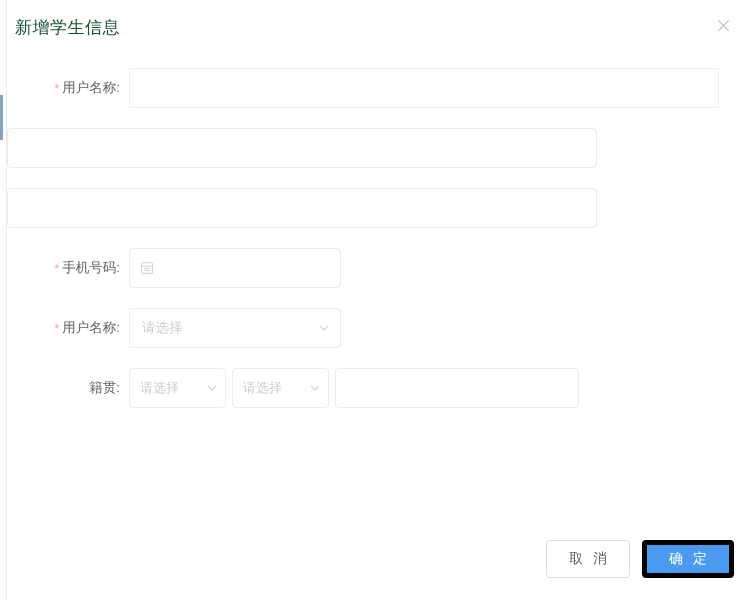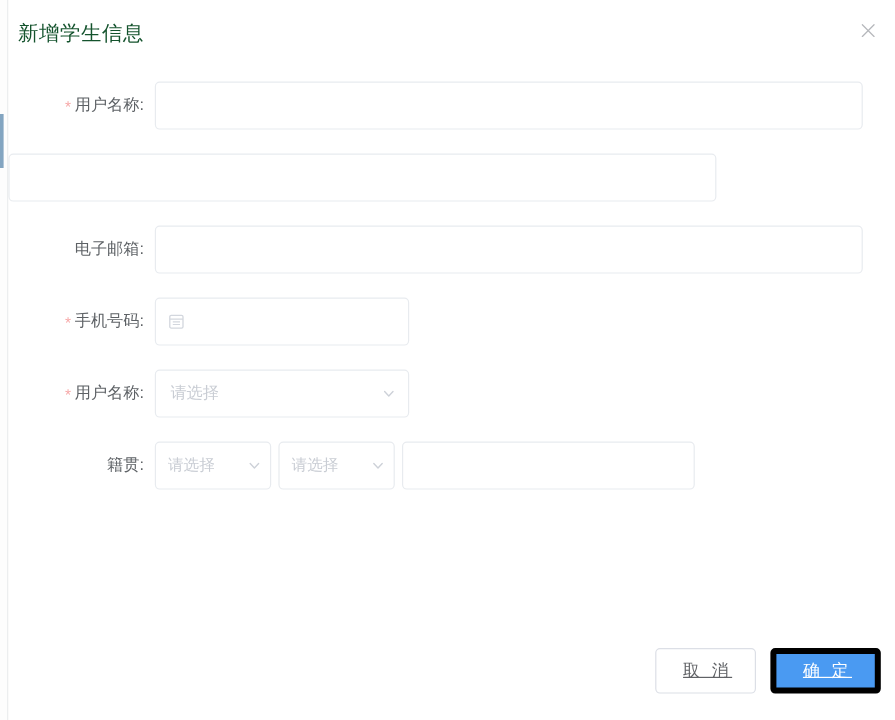--- a/index.html
+++ b/index.html
@@ -219,21 +219,20 @@
     border-radius: 4px;
     font-size: 14px;
     letter-spacing: 3px;
     padding: 0 19px 0 22px;
     cursor: pointer;
     box-sizing: border-box;
     display: flex;
     align-items: center;
     justify-content: center;
     font-family: inherit;
-    text-decoration: underline;
   }
   .btn-default {
     background: #fff;
     border: 1px solid #dcdfe6;
     color: #606266;
     min-width: 68px;
   }
   .btn-primary {
     background: #4a9af2;
     border: 5px solid #000000;
@@ -272,23 +271,20 @@
     </div>
 
     <div class="form-row">
       <div class="control-area">
         <input class="el-input input-wide" type="text" placeholder="" style="">
       </div>
     </div>
 
 
     <div class="form-row">
-      <div class="form-label">
-        <span>电子邮箱:</span>
-      </div>
       <div class="control-area">
         <input class="el-input input-wide" type="text" placeholder="" style="">
       </div>
     </div>
 
     <div class="form-row">
       <div class="form-label">
         <span class="req-star">*</span><span>手机号码:</span>
       </div>
       <div class="control-area">

